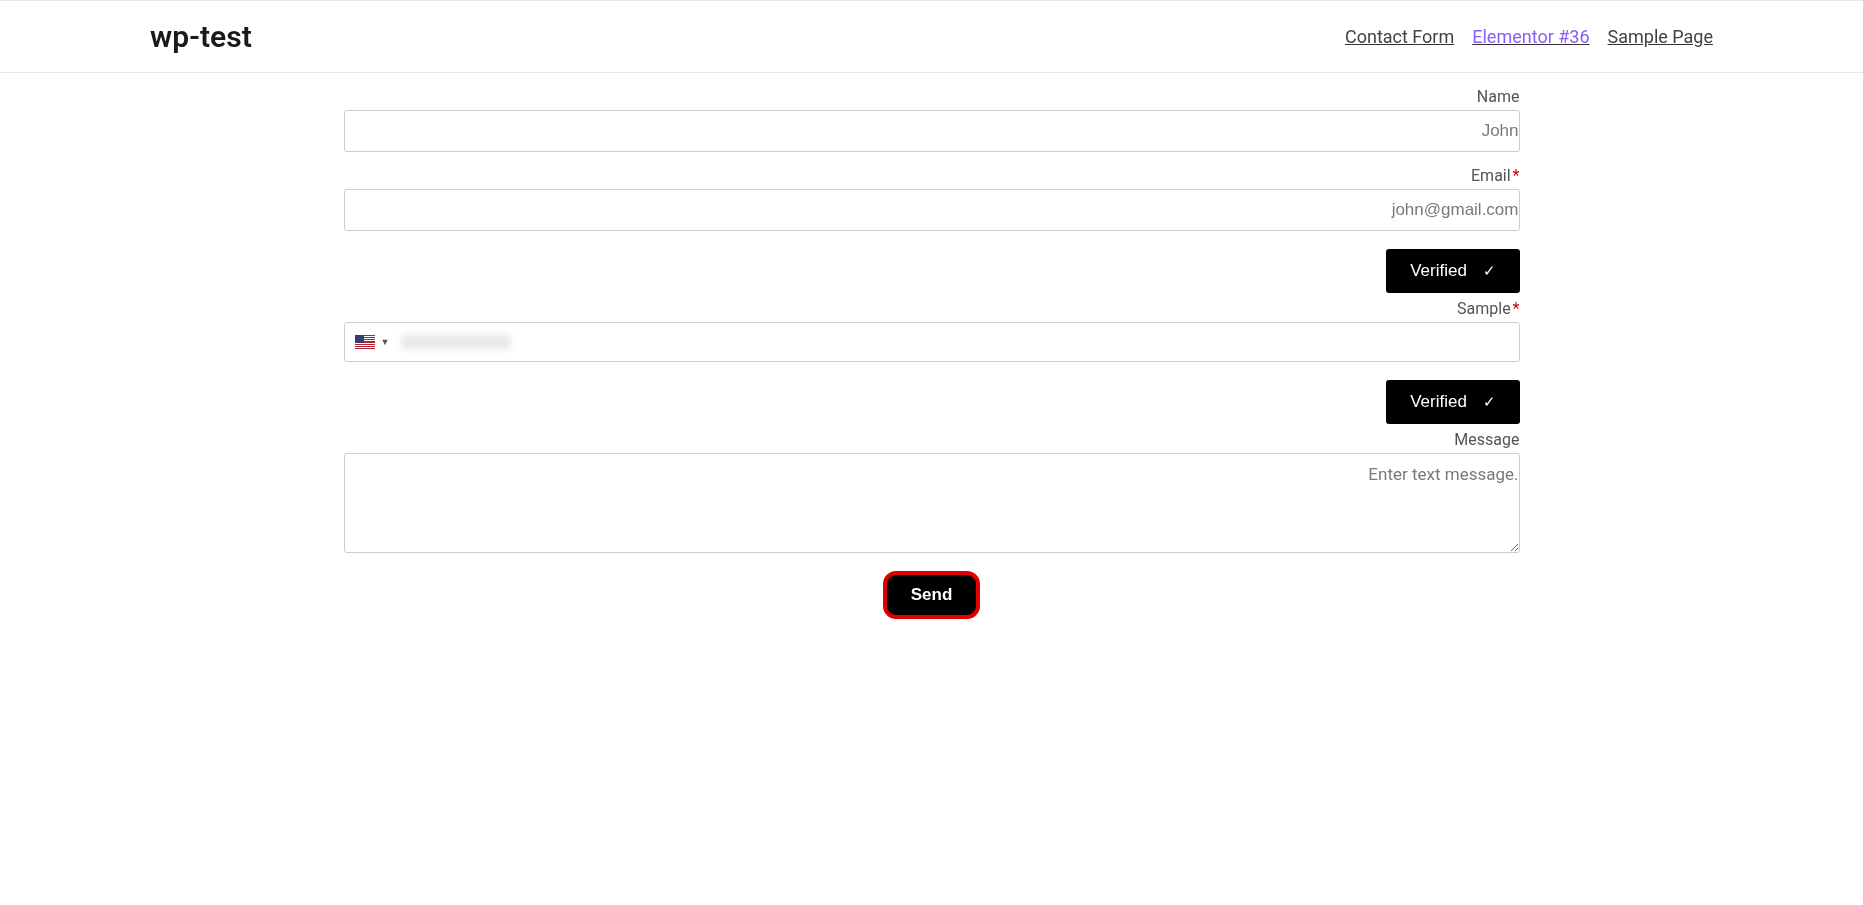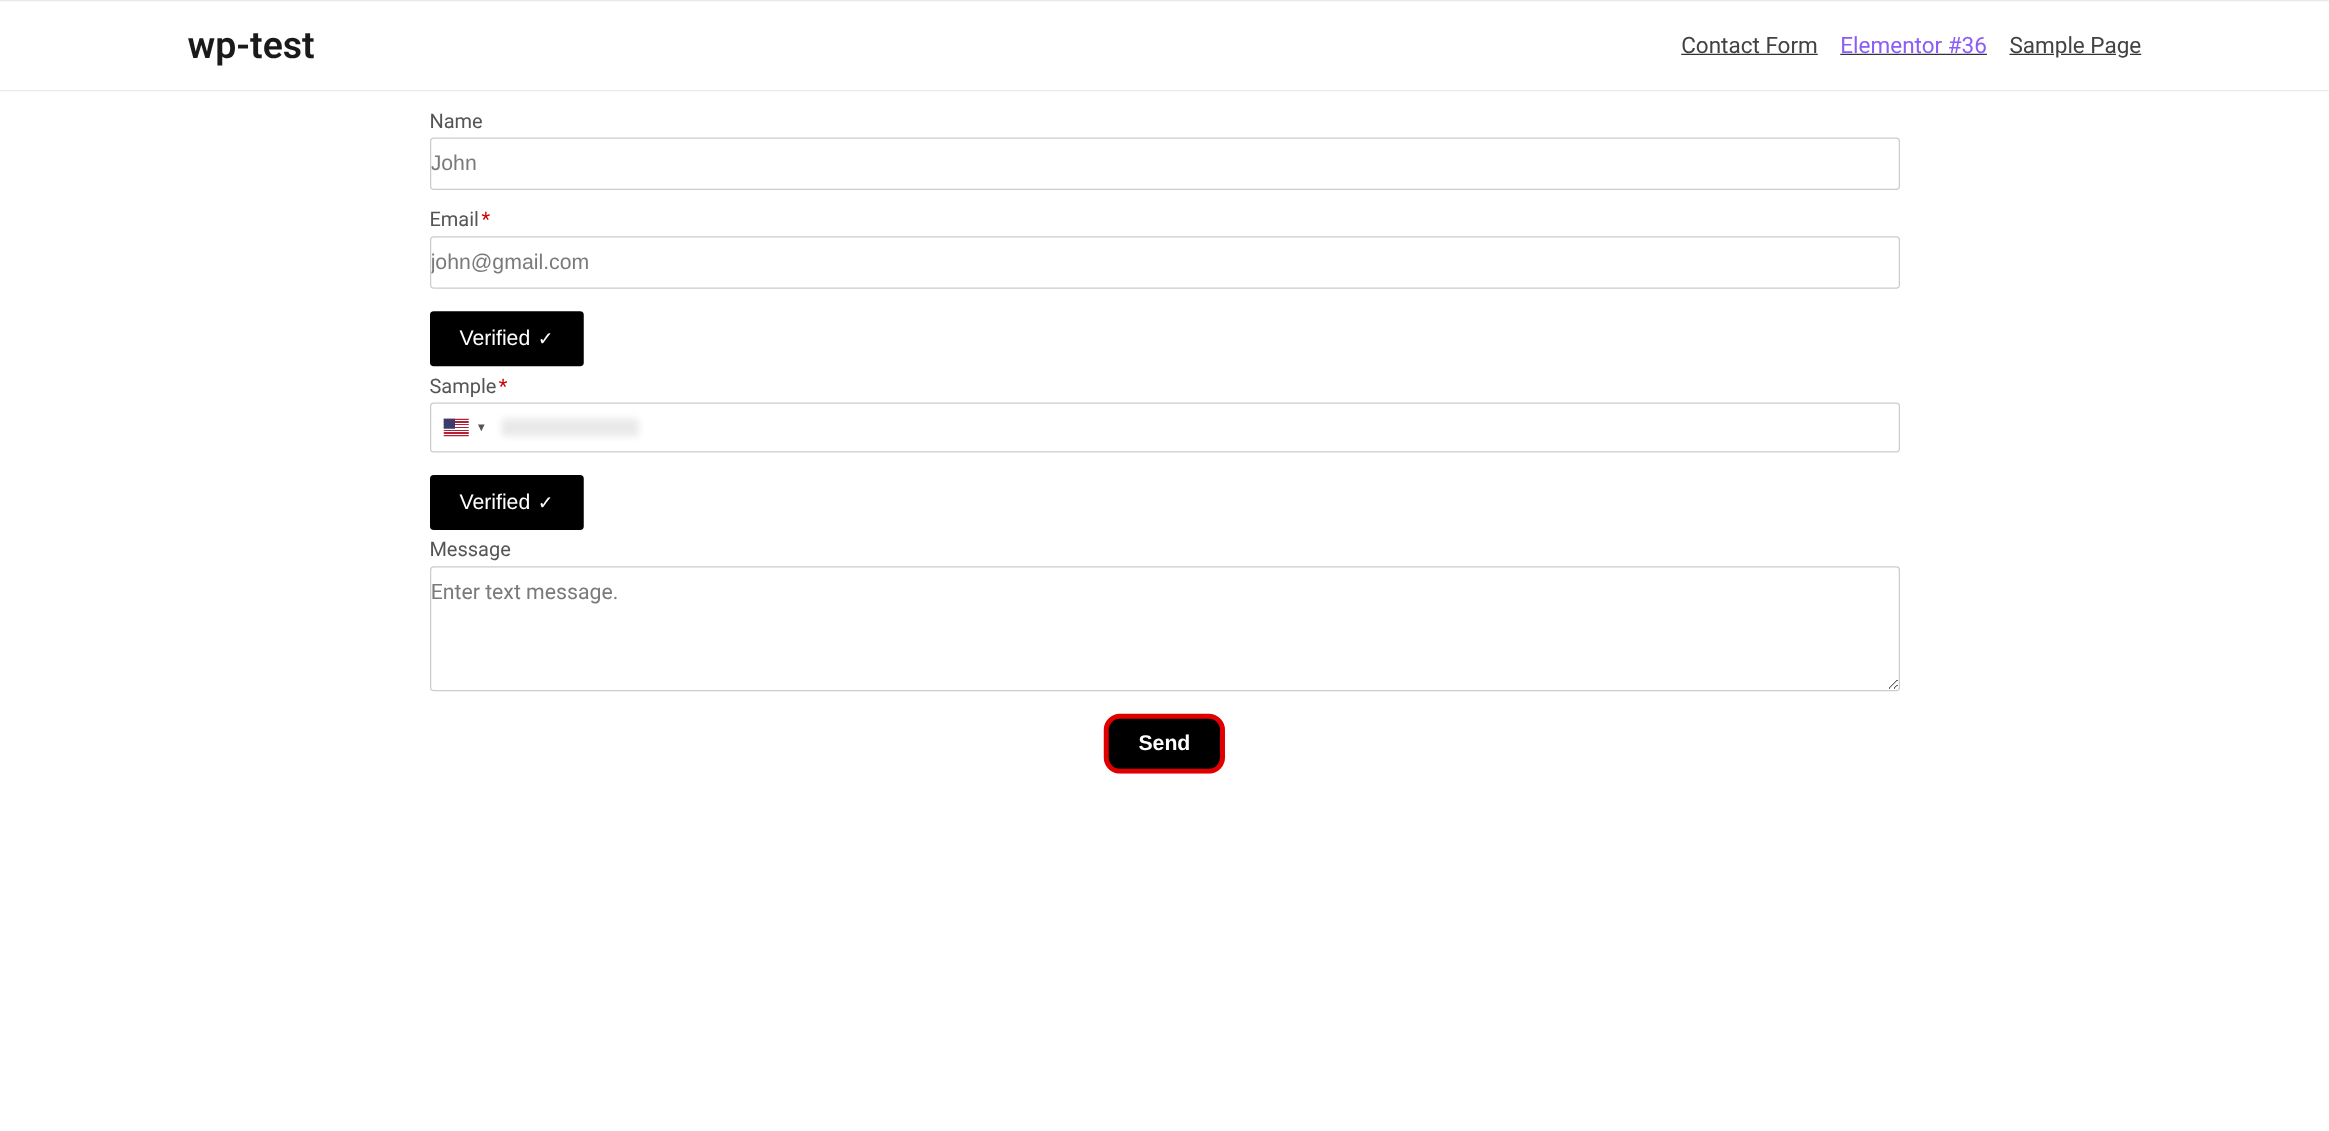--- a/index.html
+++ b/index.html
@@ -1,18 +1,19 @@
 <!DOCTYPE html>
 <html><head>
   <meta charset="utf-8">
   <style>
     * {
       margin: 0;
       padding: 0;
       box-sizing: border-box;
+      text-align: right;
     }
     body {
       font-family: -apple-system, BlinkMacSystemFont, "Segoe UI", Roboto, Helvetica, Arial, sans-serif;
       background: #fff;
       color: #333;
     }
     .header {
       display: flex;
       justify-content: space-between;
       align-items: center;
@@ -132,21 +133,21 @@
     .phone-blur {
       width: 110px;
       height: 14px;
       background: #e9e9e9;
       border-radius: 2px;
       filter: blur(3px);
     }
     .verify-btn {
       display: inline-flex;
       align-items: center;
-      gap: 6px;
+      gap: 16px;
       background: #000;
       color: #fff;
       border: none;
       padding: 12px 24px;
       font-size: 17px;
       font-weight: 500;
       border-radius: 3px;
       cursor: pointer;
       margin-top: 4px;
       margin-bottom: 6px;

